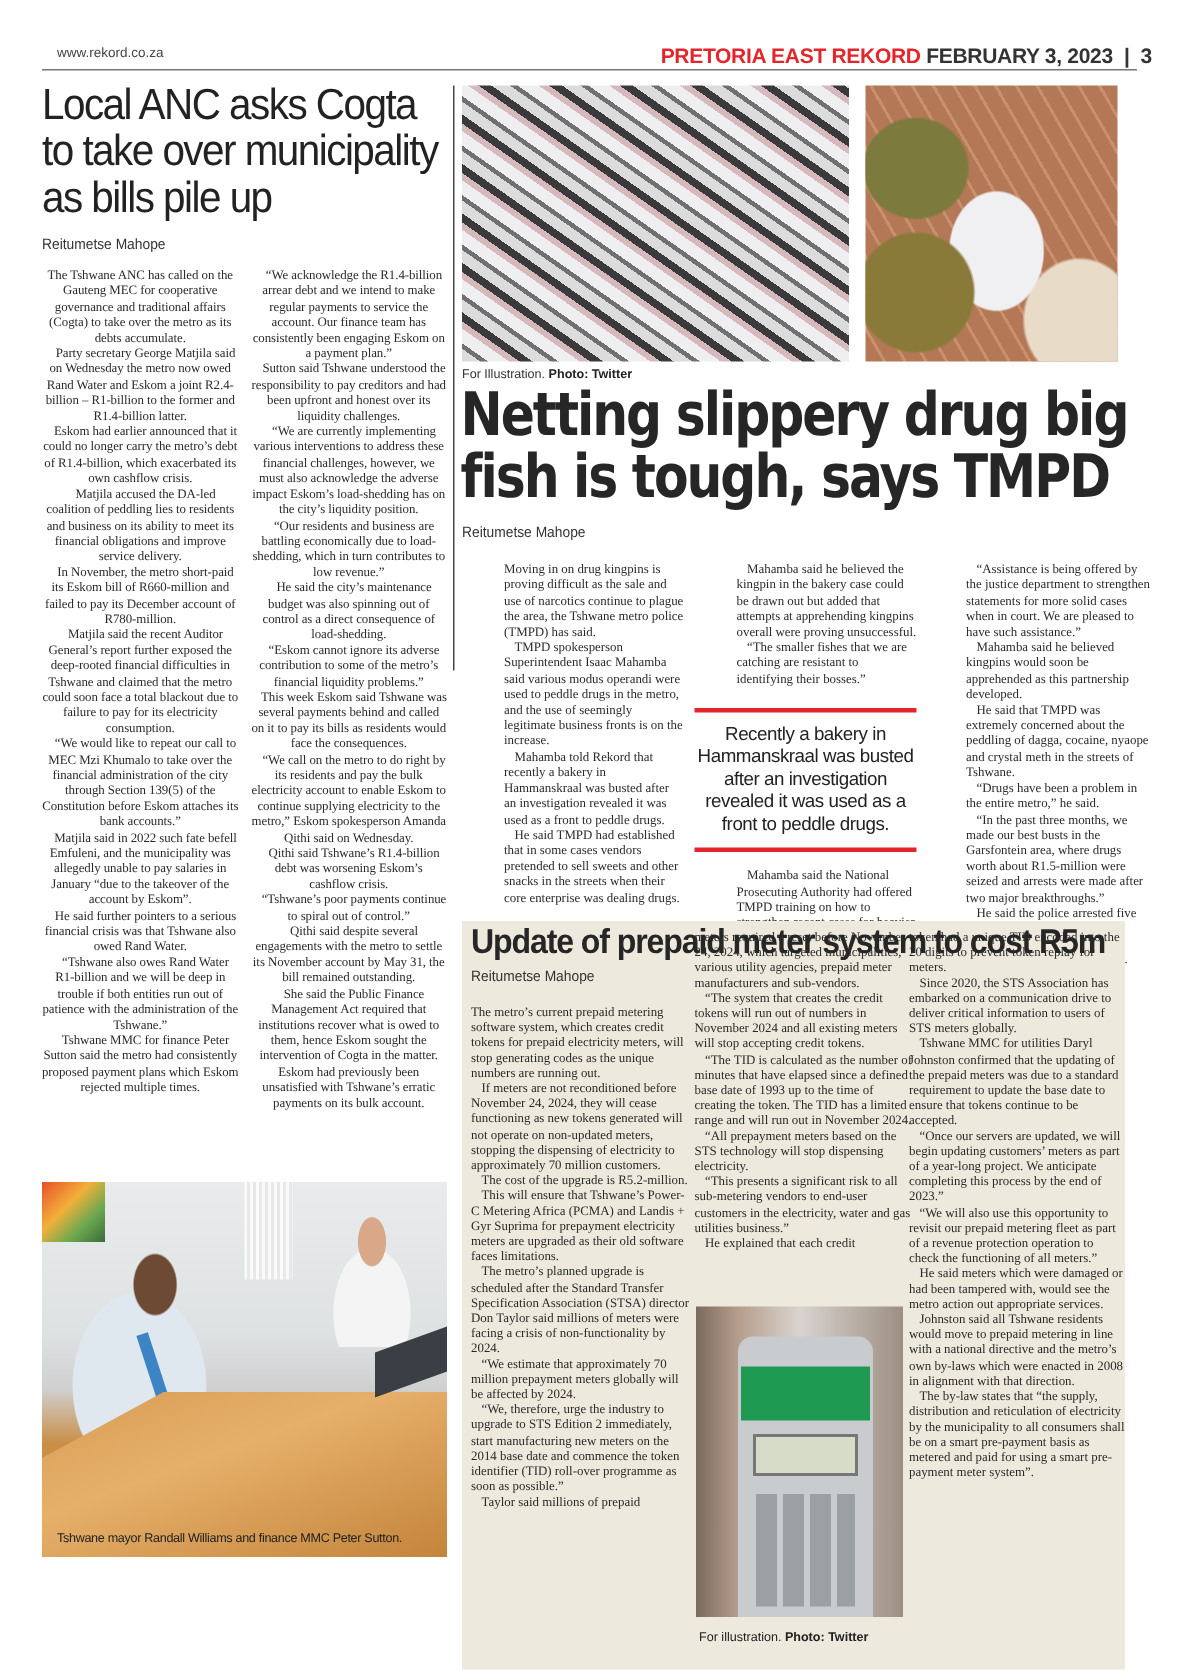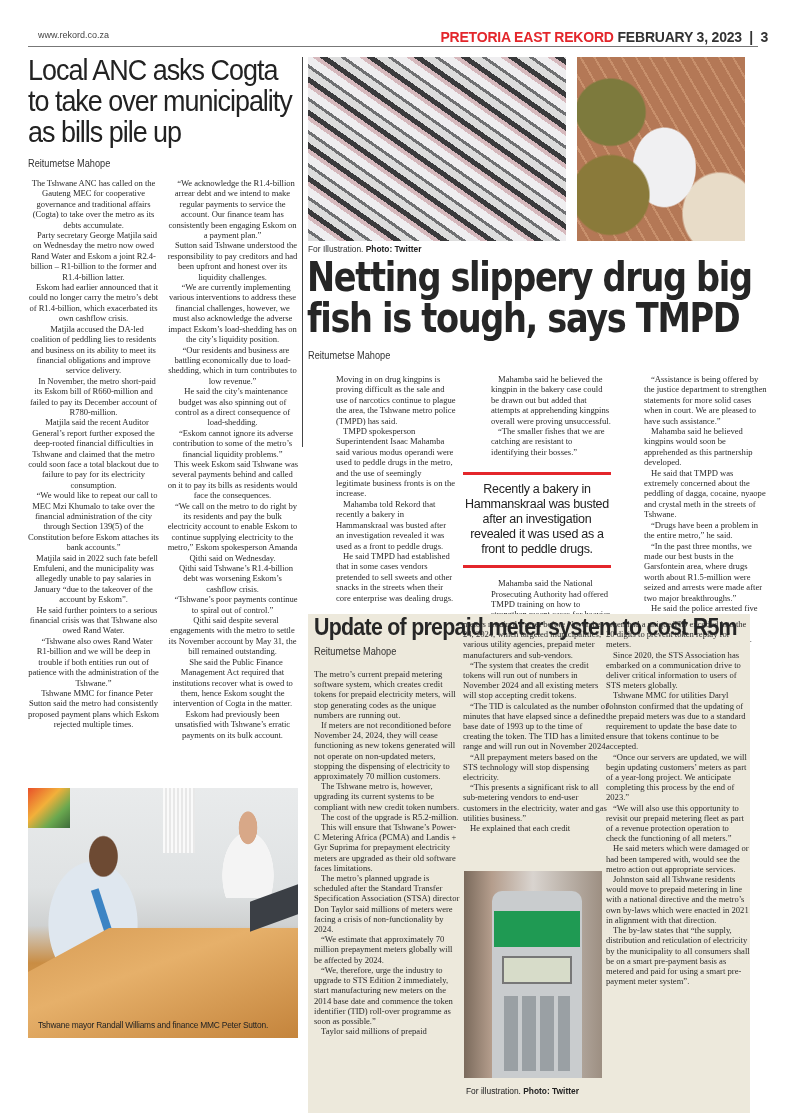--- a/index.html
+++ b/index.html
@@ -161,21 +161,20 @@
     <p>He said the police arrested five foreign nationals after a tip-off about a white Suzuki Swift on Atterbury Road carrying drugs.</p>
   </div>
 </div>
 
 <div class="prepaid-box">
   <h2 class="prepaid-headline">Update of prepaid meter system to cost R5m</h2>
   <div class="byline prepaid-byline">Reitumetse Mahope</div>
   <div class="prepaid-col" style="left:6px; top:55px">
     <p class="first">The metro’s current prepaid metering software system, which creates credit tokens for prepaid electricity meters, will stop generating codes as the unique numbers are running out.</p>
     <p>If meters are not reconditioned before November 24, 2024, they will cease functioning as new tokens generated will not operate on non-updated meters, stopping the dispensing of electricity to approximately 70 million customers.</p>
-    <p>The Tshwane metro is, however, upgrading its current systems to be compliant with new credit token numbers.</p>
     <p>The cost of the upgrade is R5.2-million.</p>
     <p>This will ensure that Tshwane’s Power-C Metering Africa (PCMA) and Landis + Gyr Suprima for prepayment electricity meters are upgraded as their old software faces limitations.</p>
     <p>The metro’s planned upgrade is scheduled after the Standard Transfer Specification Association (STSA) director Don Taylor said millions of meters were facing a crisis of non-functionality by 2024.</p>
     <p>“We estimate that approximately 70 million prepayment meters globally will be affected by 2024.</p>
     <p>“We, therefore, urge the industry to upgrade to STS Edition 2 immediately, start manufacturing new meters on the 2014 base date and commence the token identifier (TID) roll-over programme as soon as possible.”</p>
     <p>Taylor said millions of prepaid</p>
   </div>
   <div class="prepaid-col" style="left:155px; top:6px; margin-top:0">
     <div style="height:0"></div>
   </div>
@@ -187,21 +186,21 @@
     <p>“This presents a significant risk to all sub-metering vendors to end-user customers in the electricity, water and gas utilities business.”</p>
     <p>He explained that each credit</p>
   </div>
   <div class="prepaid-col" style="left:298px; top:5px; width:144px">
     <p class="first">token had a unique TID encoded into the 20 digits to prevent token replay for meters.</p>
     <p>Since 2020, the STS Association has embarked on a communication drive to deliver critical information to users of STS meters globally.</p>
     <p>Tshwane MMC for utilities Daryl Johnston confirmed that the updating of the prepaid meters was due to a standard requirement to update the base date to ensure that tokens continue to be accepted.</p>
     <p>“Once our servers are updated, we will begin updating customers’ meters as part of a year-long project. We anticipate completing this process by the end of 2023.”</p>
     <p>“We will also use this opportunity to revisit our prepaid metering fleet as part of a revenue protection operation to check the functioning of all meters.”</p>
     <p>He said meters which were damaged or had been tampered with, would see the metro action out appropriate services.</p>
-    <p>Johnston said all Tshwane residents would move to prepaid metering in line with a national directive and the metro’s own by-laws which were enacted in 2021 in alignment with that direction.</p>
+    <p>Johnston said all Tshwane residents would move to prepaid metering in line with a national directive and the metro’s own by-laws which were enacted in 2008 in alignment with that direction.</p>
     <p>The by-law states that “the supply, distribution and reticulation of electricity by the municipality to all consumers shall be on a smart pre-payment basis as metered and paid for using a smart pre-payment meter system”.</p>
   </div>
   <div class="photo-meter">
     <div class="device"></div>
     <div class="label-band"></div>
     <div class="screen"></div>
     <div class="keys"></div>
   </div>
   <div class="meter-caption">
     <span>For illustration.</span>

